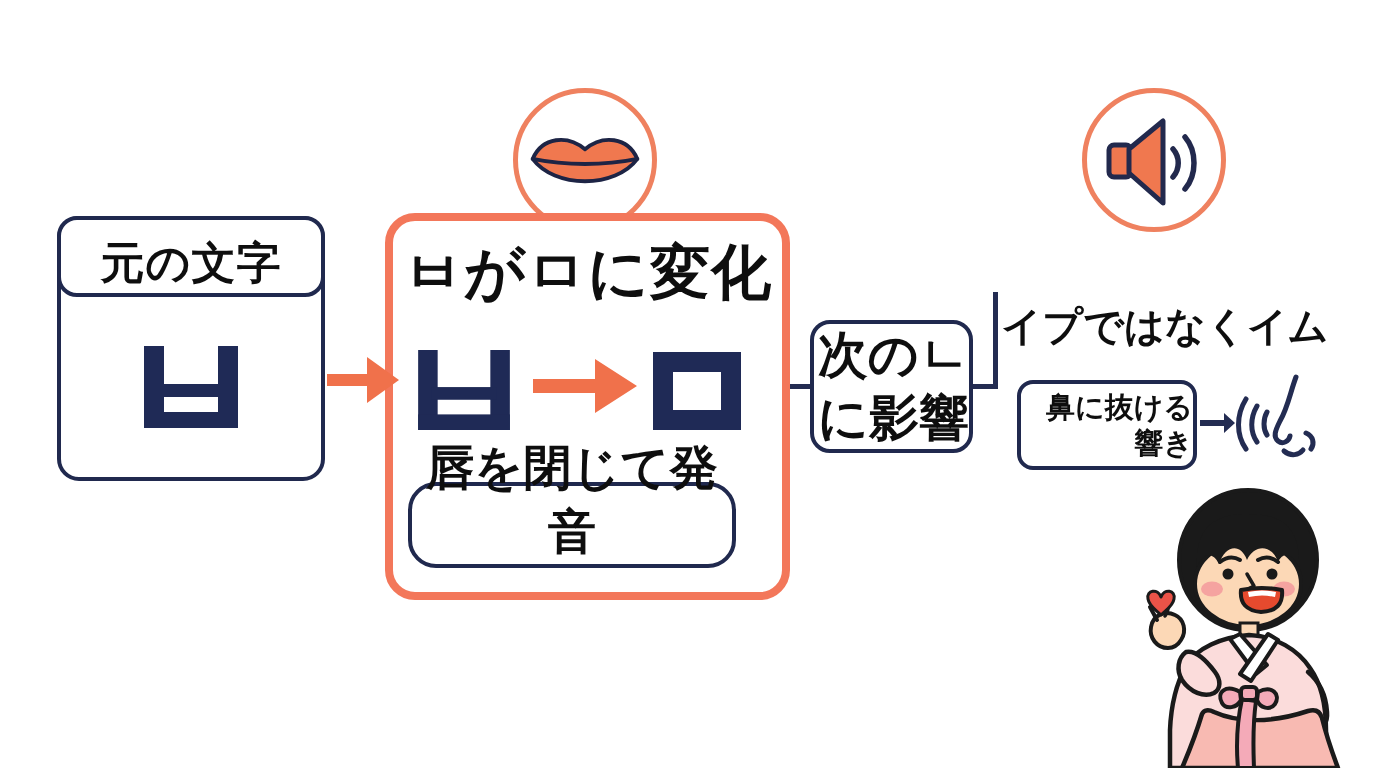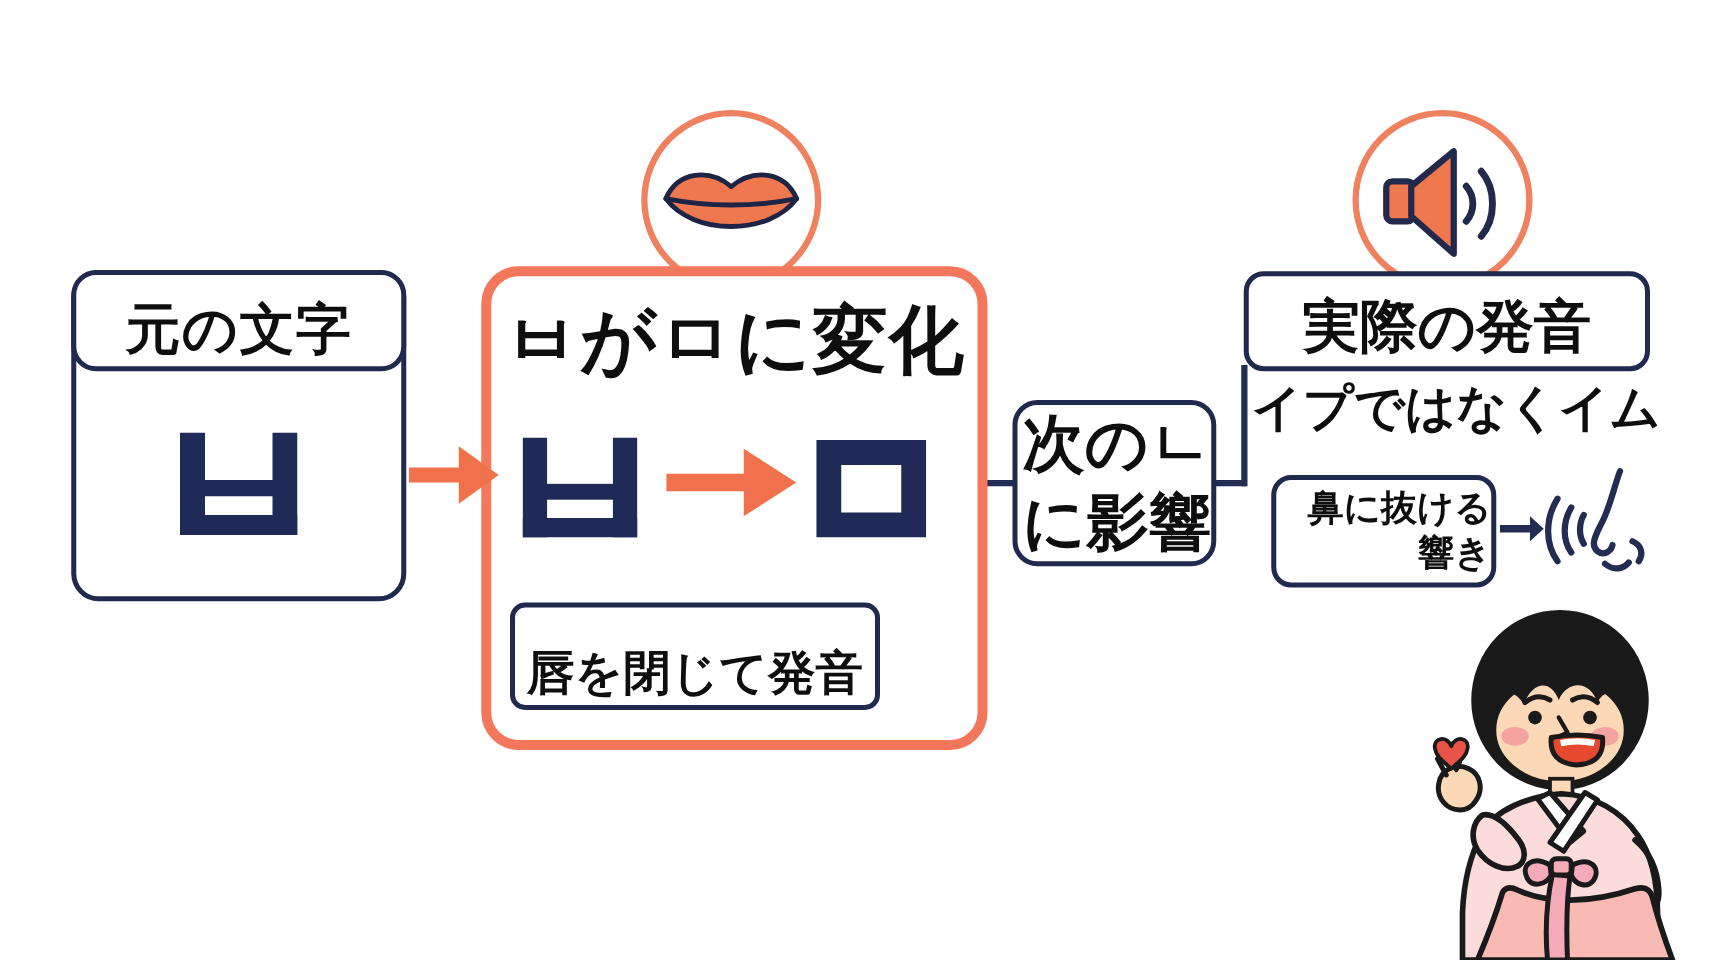--- a/index.html
+++ b/index.html
@@ -57,21 +57,21 @@
     <rect x="14" y="38" width="66" height="13" fill="#1f2a56"></rect>
     <rect x="0" y="66" width="94" height="16" fill="#1f2a56"></rect>
   </svg>
   <svg class="abs z2" style="left:533px;top:355px;" width="108" height="62" viewBox="0 0 108 62">
     <polygon points="0,24 62,24 62,4 104,31 62,58 62,38 0,38" fill="#f0714b"></polygon>
   </svg>
   <svg class="abs z2" style="left:653px;top:352px;" width="88" height="78" viewBox="0 0 88 78">
     <path d="M0,0 H88 V78 H0 Z M20,20 H68 V58 H20 Z" fill="#1f2a56" fill-rule="evenodd"></path>
   </svg>
 
-  <div class="abs nbox ctext z2" style="left:408px;top:482px;width:296px;height:86px;border-radius:12px;font-size:38px;">
+  <div class="abs nbox ctext z2" style="left:408px;top:482px;width:328px;height:86px;border-radius:28px;font-size:48px;">
     <span>唇を閉じて発音</span>
   </div>
 
   <div class="abs line z0" style="left:785px;top:384px;width:212px;height:5px;"></div>
   <div class="abs line z0" style="left:993px;top:292px;width:5px;height:97px;"></div>
 
   <div class="abs nbox z1" style="left:810px;top:320px;width:163px;height:133px;border-radius:20px;">
     <div class="ctext" style="width:100%;height:100%;flex-direction:column;font-size:50px;line-height:1.25;">
       <span>次のㄴ</span>
       <span>に影響</span>
@@ -80,23 +80,20 @@
 
   <div class="abs circle z0" style="left:1082px;top:88px;width:144px;height:144px;">
     <svg width="110" height="110" viewBox="0 0 110 110">
       <rect x="10" y="40" width="22" height="32" rx="5" fill="#f0784f" stroke="#22294d" stroke-width="5"></rect>
       <polygon points="30,44 64,16 64,98 30,68" fill="#f0784f" stroke="#22294d" stroke-width="5" stroke-linejoin="round"></polygon>
       <path d="M74,44 C81,52 81,64 74,72" fill="none" stroke="#22294d" stroke-width="5.5" stroke-linecap="round"></path>
       <path d="M86,32 C98,46 98,70 86,84" fill="none" stroke="#22294d" stroke-width="5.5" stroke-linecap="round"></path>
     </svg>
   </div>
 
-  <div class="abs nbox ctext z1" style="left:995px;top:217px;width:325px;height:80px;border-radius:16px;font-size:46px;">
-    <span>実際の発音</span>
-  </div>
   <div class="abs nbox z1" style="left:1017px;top:380px;width:180px;height:90px;border-radius:16px;">
     <div class="ctext" style="width:100%;height:100%;flex-direction:column;font-size:29px;line-height:1.25;">
       <span>鼻に抜ける</span>
       <span>響き</span>
     </div>
   </div>
   <div class="abs ctext z1" style="left:995px;top:302px;width:340px;height:52px;font-size:40px;">
     <span>イプではなくイム</span>
   </div>
 

